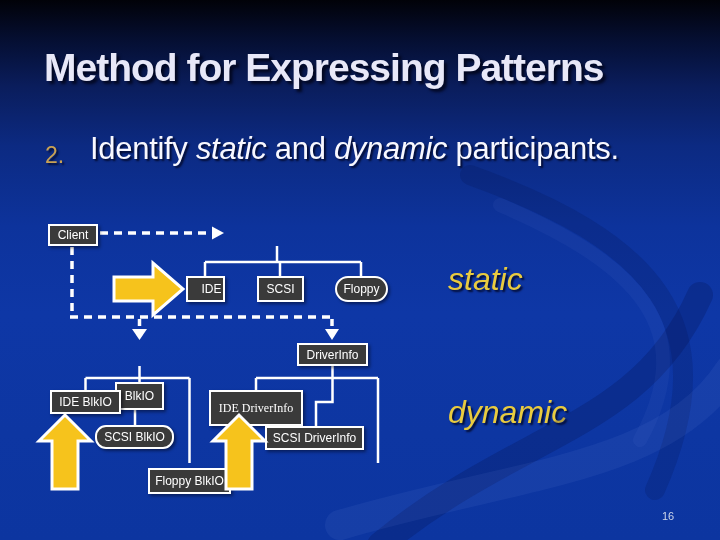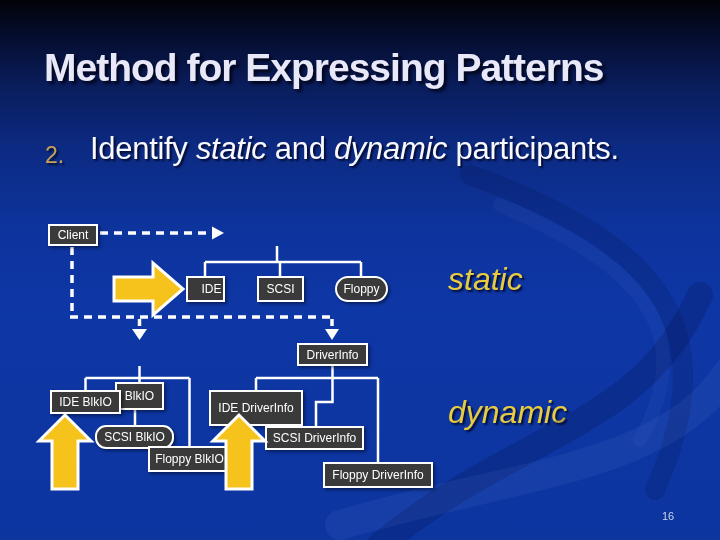--- a/index.html
+++ b/index.html
@@ -106,24 +106,23 @@
   </svg>
 
   <div class="dbox" style="left:48px;top:224px;width:50px;height:22px;">Client</div>
   <div class="dbox" style="left:186px;top:276px;width:39px;height:26px;padding-left:12px;">IDE</div>
   <div class="dbox" style="left:257px;top:276px;width:47px;height:26px;">SCSI</div>
   <div class="dbox" style="left:335px;top:276px;width:53px;height:26px;border-radius:13px;">Floppy</div>
   <div class="dbox" style="left:115px;top:343px;width:49px;height:28px;margin-top:39px;">BlkIO</div>
   <div class="dbox" style="left:297px;top:343px;width:71px;height:23px;">DriverInfo</div>
   <div class="dbox" style="left:50px;top:390px;width:71px;height:24px;">IDE BlkIO</div>
   <div class="dbox" style="left:95px;top:425px;width:79px;height:24px;border-radius:11px;">SCSI BlkIO</div>
-  <div class="dbox" style="left:148px;top:446px;width:83px;height:26px;">Floppy BlkIO</div>
-  <div class="dbox" style="left:209px;top:390px;width:94px;height:36px;">IDE DriverInfo</div>
+  <div class="dbox" style="left:148px;top:468px;width:83px;height:26px;">Floppy BlkIO</div>
+  <div class="dbox" style="left:209px;top:390px;width:94px;height:36px;font-family:Liberation Serif, serif;">IDE DriverInfo</div>
   <div class="dbox" style="left:265px;top:426px;width:99px;height:24px;">SCSI DriverInfo</div>
-  <div class="dbox" style="left:323px;top:462px;width:110px;height:26px;">Floppy DriverInfo</div>
 
   <svg class="layer arrows" viewBox="0 0 720 540">
     <polygon points="114,277 153,277 153,263 183,289 153,315 153,301 114,301" fill="#f6c31c" stroke="#ffffff" stroke-width="3"></polygon>
     <polygon points="65,415 39,441 52,441 52,489 78,489 78,441 91,441" fill="#f6c31c" stroke="#ffffff" stroke-width="3"></polygon>
     <polygon points="239,415 213,441 226,441 226,489 252,489 252,441 265,441" fill="#f6c31c" stroke="#ffffff" stroke-width="3"></polygon>
   </svg>
 
   <div class="title">Method for Expressing Patterns</div>
 
   <div class="bullet-number">2.</div>

